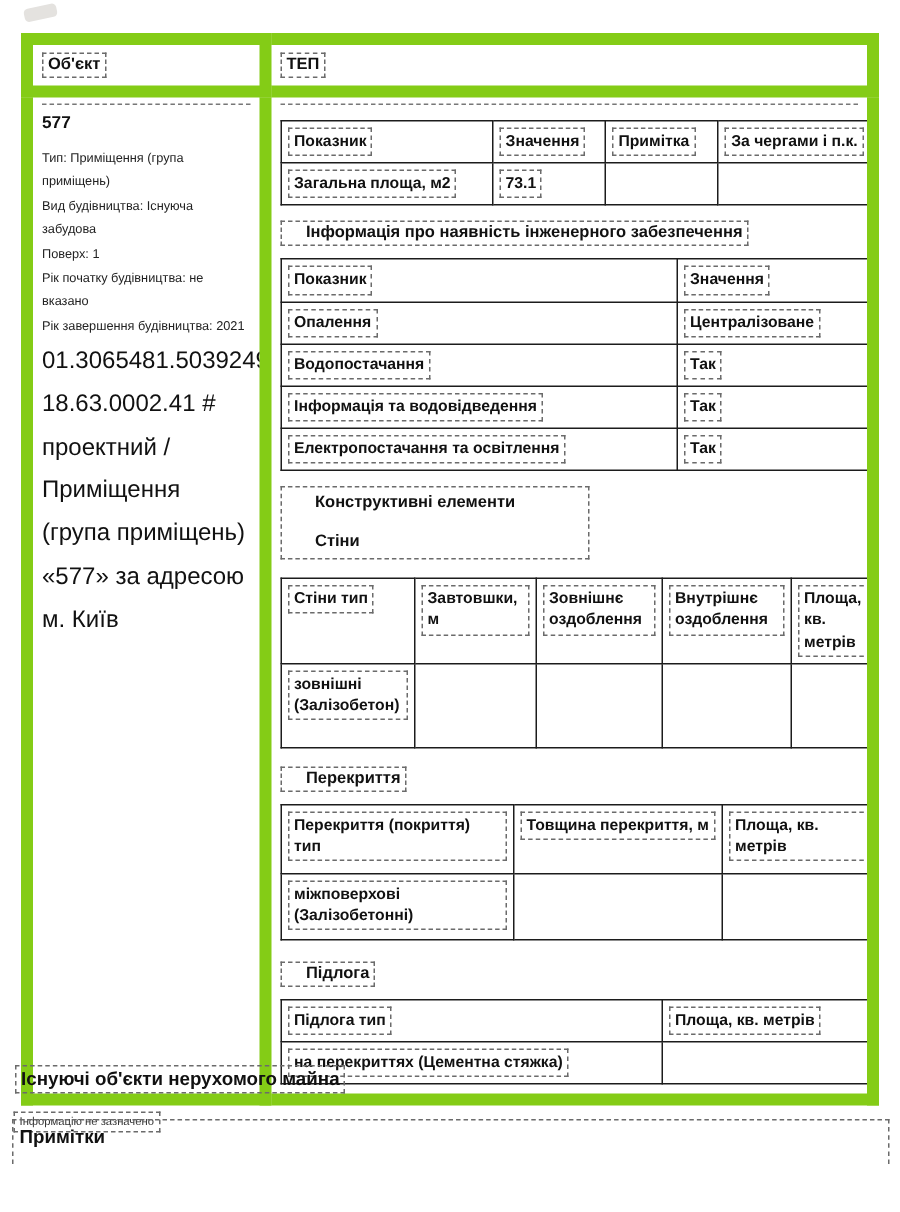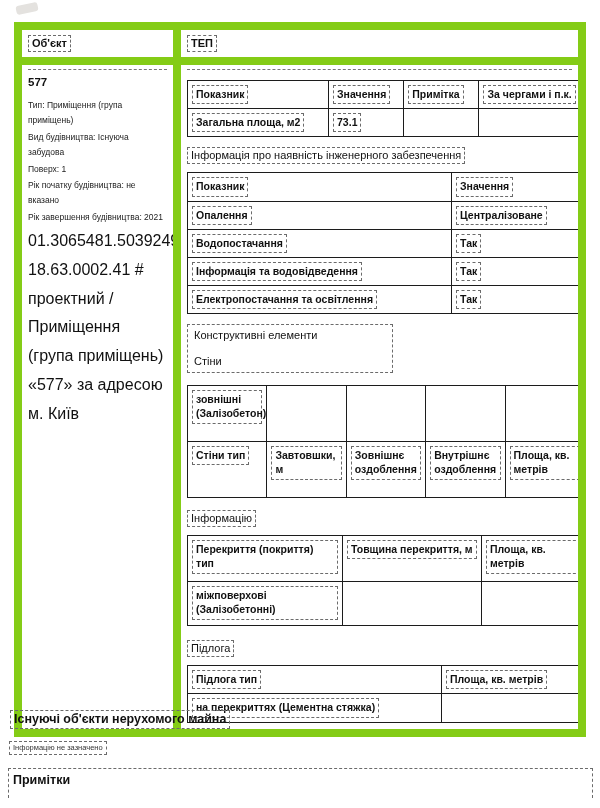--- a/index.html
+++ b/index.html
@@ -25,33 +25,33 @@
   
   .obj-id { font-size:11.5px; font-weight:bold; margin:2px 0 10px 0; }
   .obj-line { font-size:8.5px; line-height:1.75; margin-bottom:2px; color:#222; }
   .project { font-size:16px; line-height:1.8; margin-top:0; }
 
   
   table.t { border-collapse:collapse; table-layout:fixed; width:398px; }
   table.t, table.t td { border:1.5px solid #1c1c1c; }
   table.t td { padding:4px 4px; font-size:10.5px; font-weight:bold; vertical-align:top; line-height:1.35; }
 
-  .sec-title { font-size:11px; font-weight:normal; }
+  .sec-title { font-size:11px; font-weight:bold;padding-left:16px; }
   .mt6{margin-top:6px} .mt8{margin-top:8px} .mt10{margin-top:10px} .mt12{margin-top:12px}
 
   .constructive-box { width:206px; border:1px dashed #6b6b6b; padding:4px 6px 5px 6px; margin-top:10px; }
   .constructive-box .l2 { margin-top:14px; }
 
   .h1 { height:28px; } .h2 { height:27px; }
   .walls-row { height:56px; } .slab-head { height:46px; } .slab-row { height:44px; }
 
   
   .existing-title { position:absolute; left:10px; top:710px; font-size:12.5px; font-weight:bold; }
   .small-note { position:absolute; left:9px; top:741px; font-size:7.5px; color:#333; }
-  .notes-box { position:absolute; left:8px; top:768px; width:585px; height:30px;
+  .notes-box { position:absolute; left:8px; top:746px; width:585px; height:30px;
                border:1px dashed #6b6b6b; border-bottom:none; padding:4px 0 0 4px;
                font-size:12.5px; font-weight:bold; }
 </style>
 </head>
 <body>
 
 <div class="artifact"></div>
 
 <table class="outer">
   <tbody>
@@ -127,38 +127,38 @@
             </table>
 
         <div class="constructive-box">
           <div class="sec-title">Конструктивні елементи</div>
           <div class="sec-title l2">Стіни</div>
         </div>
 
         <table class="t mt12">
           <tbody>
                 <tr class="walls-row">
-            <td><span class="f">зовнішні (Залізобетон)</span></td>
-            <td></td>
-            <td></td>
-            <td></td>
-            <td></td>
-          </tr>
-          <tr class="walls-row">
             <td style="width:89px"><span class="f">Стіни тип</span></td>
             <td style="width:81px"><span class="f">Завтовшки, м</span></td>
             <td style="width:84px"><span class="f">Зовнішнє оздоблення</span></td>
             <td style="width:86px"><span class="f">Внутрішнє оздоблення</span></td>
             <td style="width:58px"><span class="f">Площа, кв. метрів</span></td>
           </tr>
+          <tr class="walls-row">
+            <td><span class="f">зовнішні (Залізобетон)</span></td>
+            <td></td>
+            <td></td>
+            <td></td>
+            <td></td>
+          </tr>
         </tbody>
             </table>
 
         <div class="mt10">
-          <span class="f sec-title">Інформацію</span>
+          <span class="f sec-title">Перекриття</span>
         </div>
 
         <table class="t mt8">
           <tbody>
                 <tr class="slab-head">
             <td style="width:155px"><span class="f">Перекриття (покриття) тип</span></td>
             <td style="width:139px"><span class="f">Товщина перекриття, м</span></td>
             <td style="width:104px"><span class="f">Площа, кв. метрів</span></td>
           </tr>
           <tr class="slab-row">

